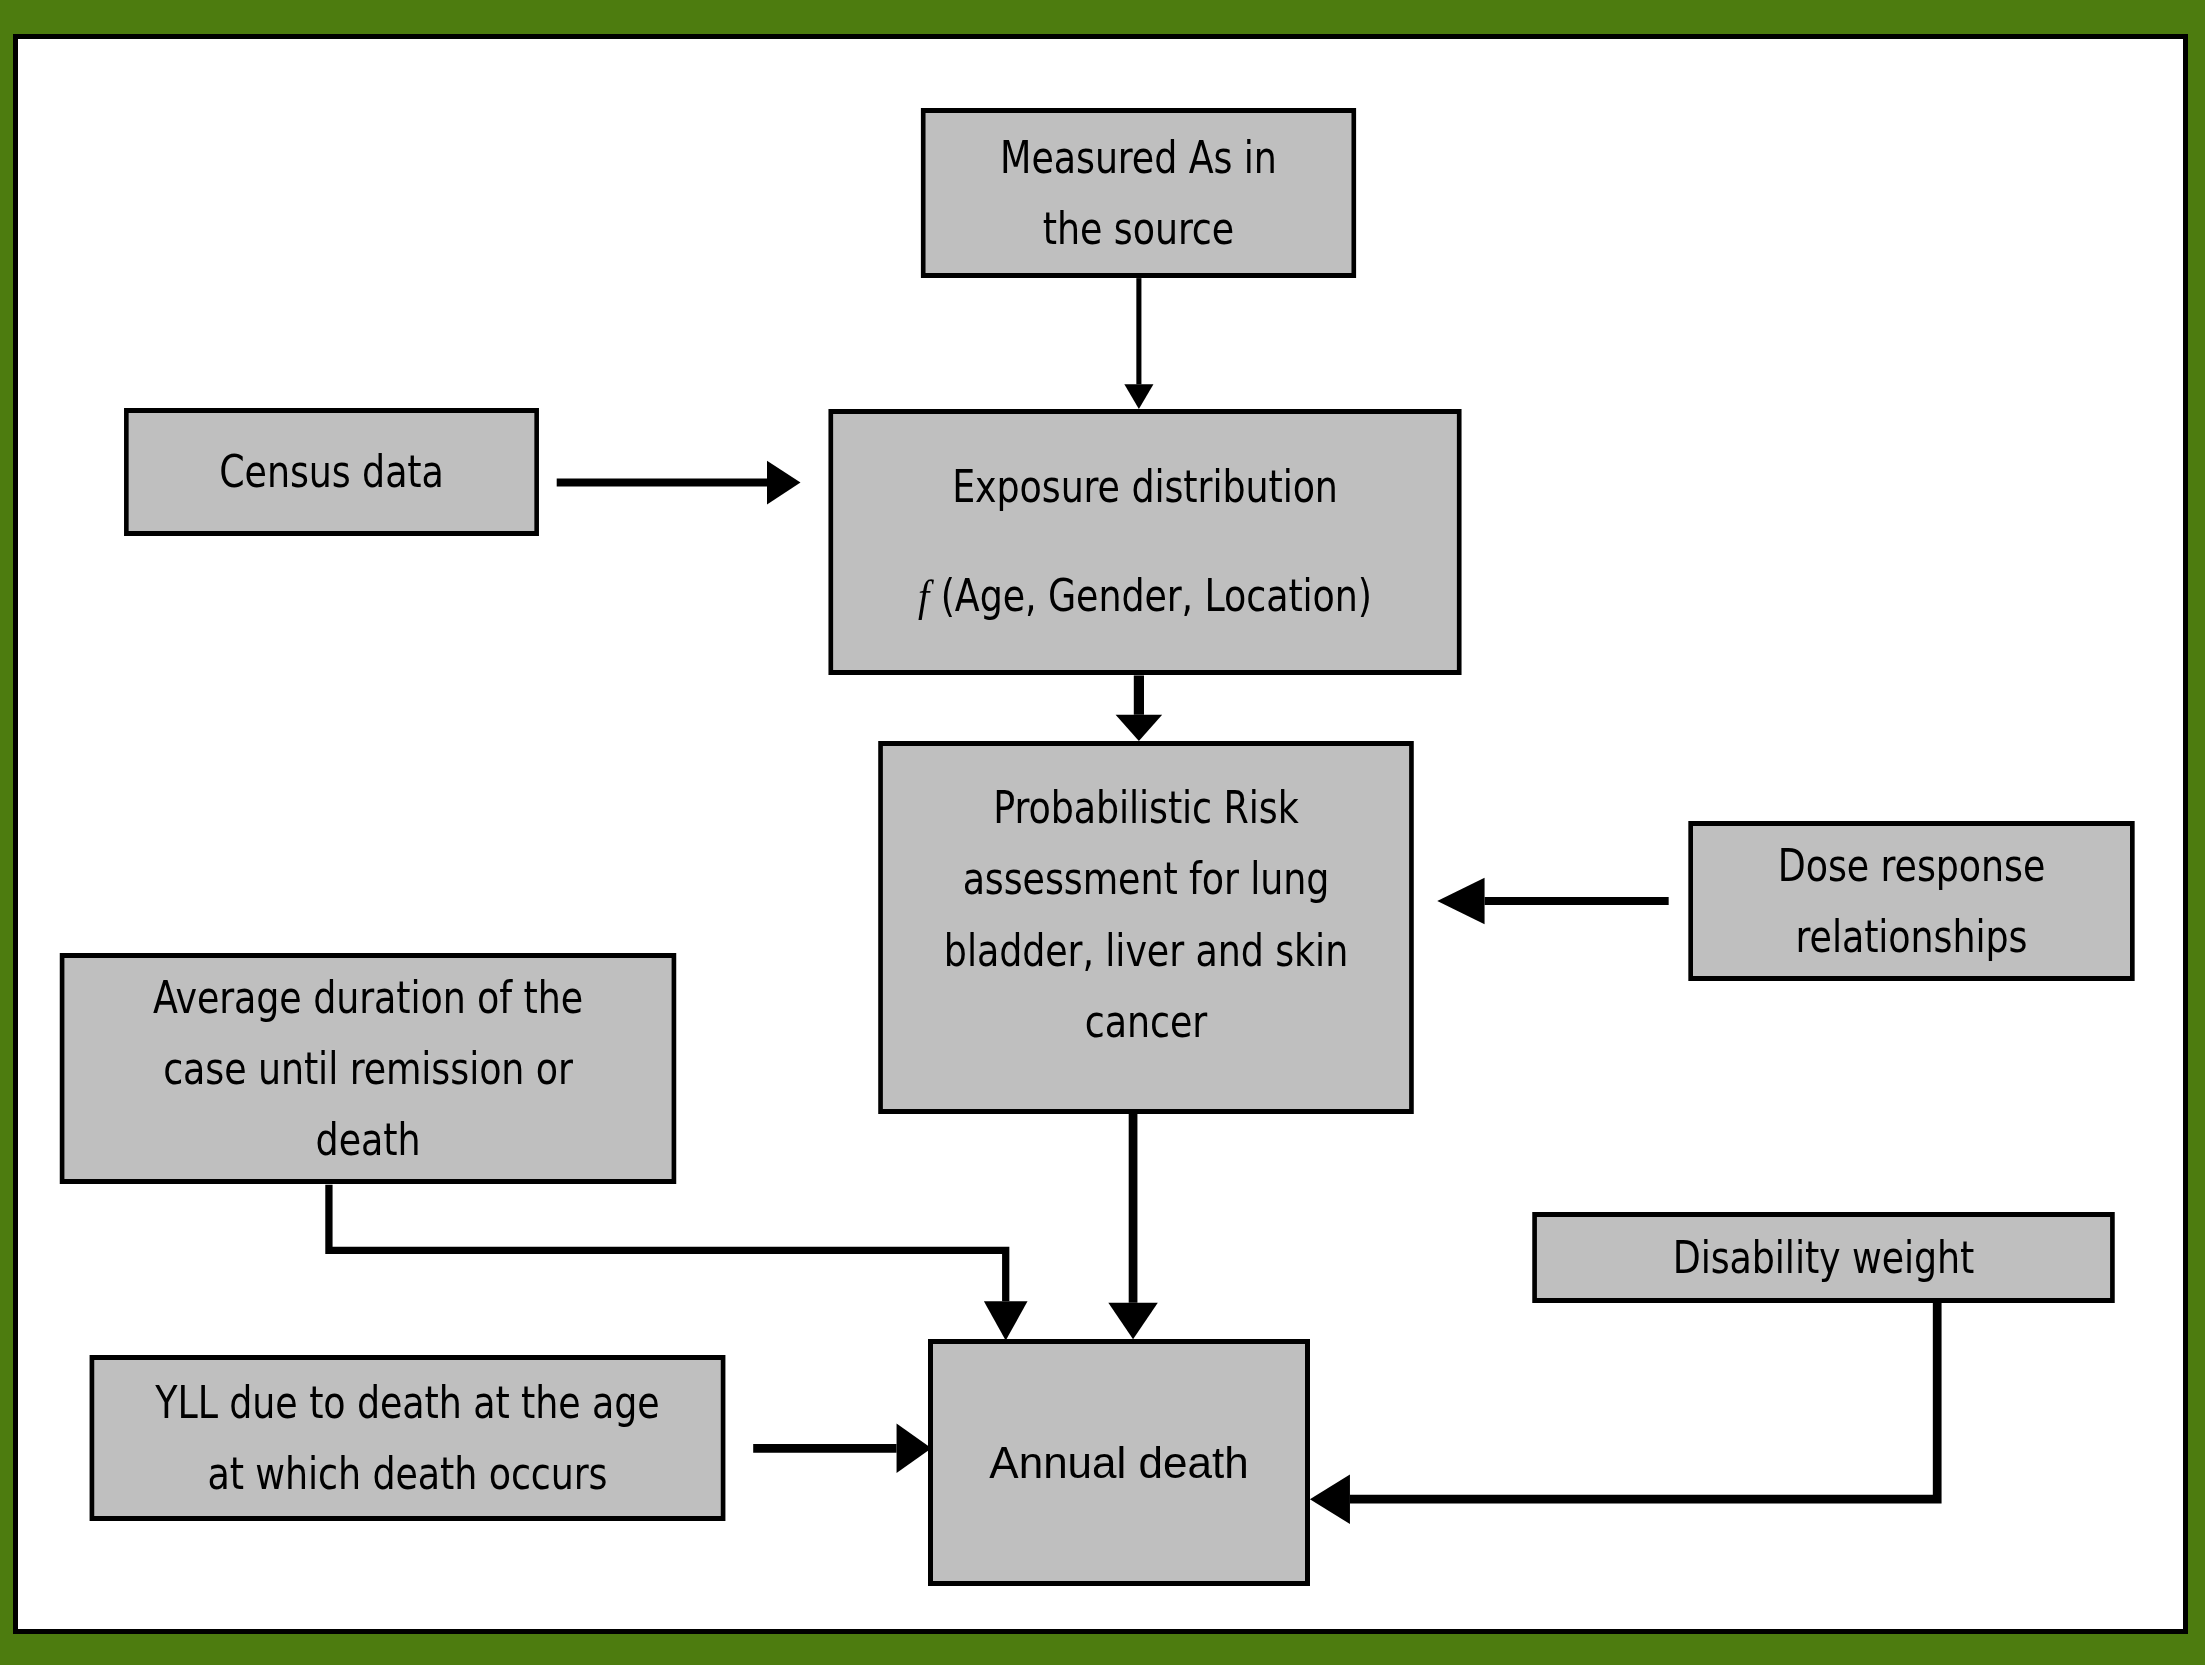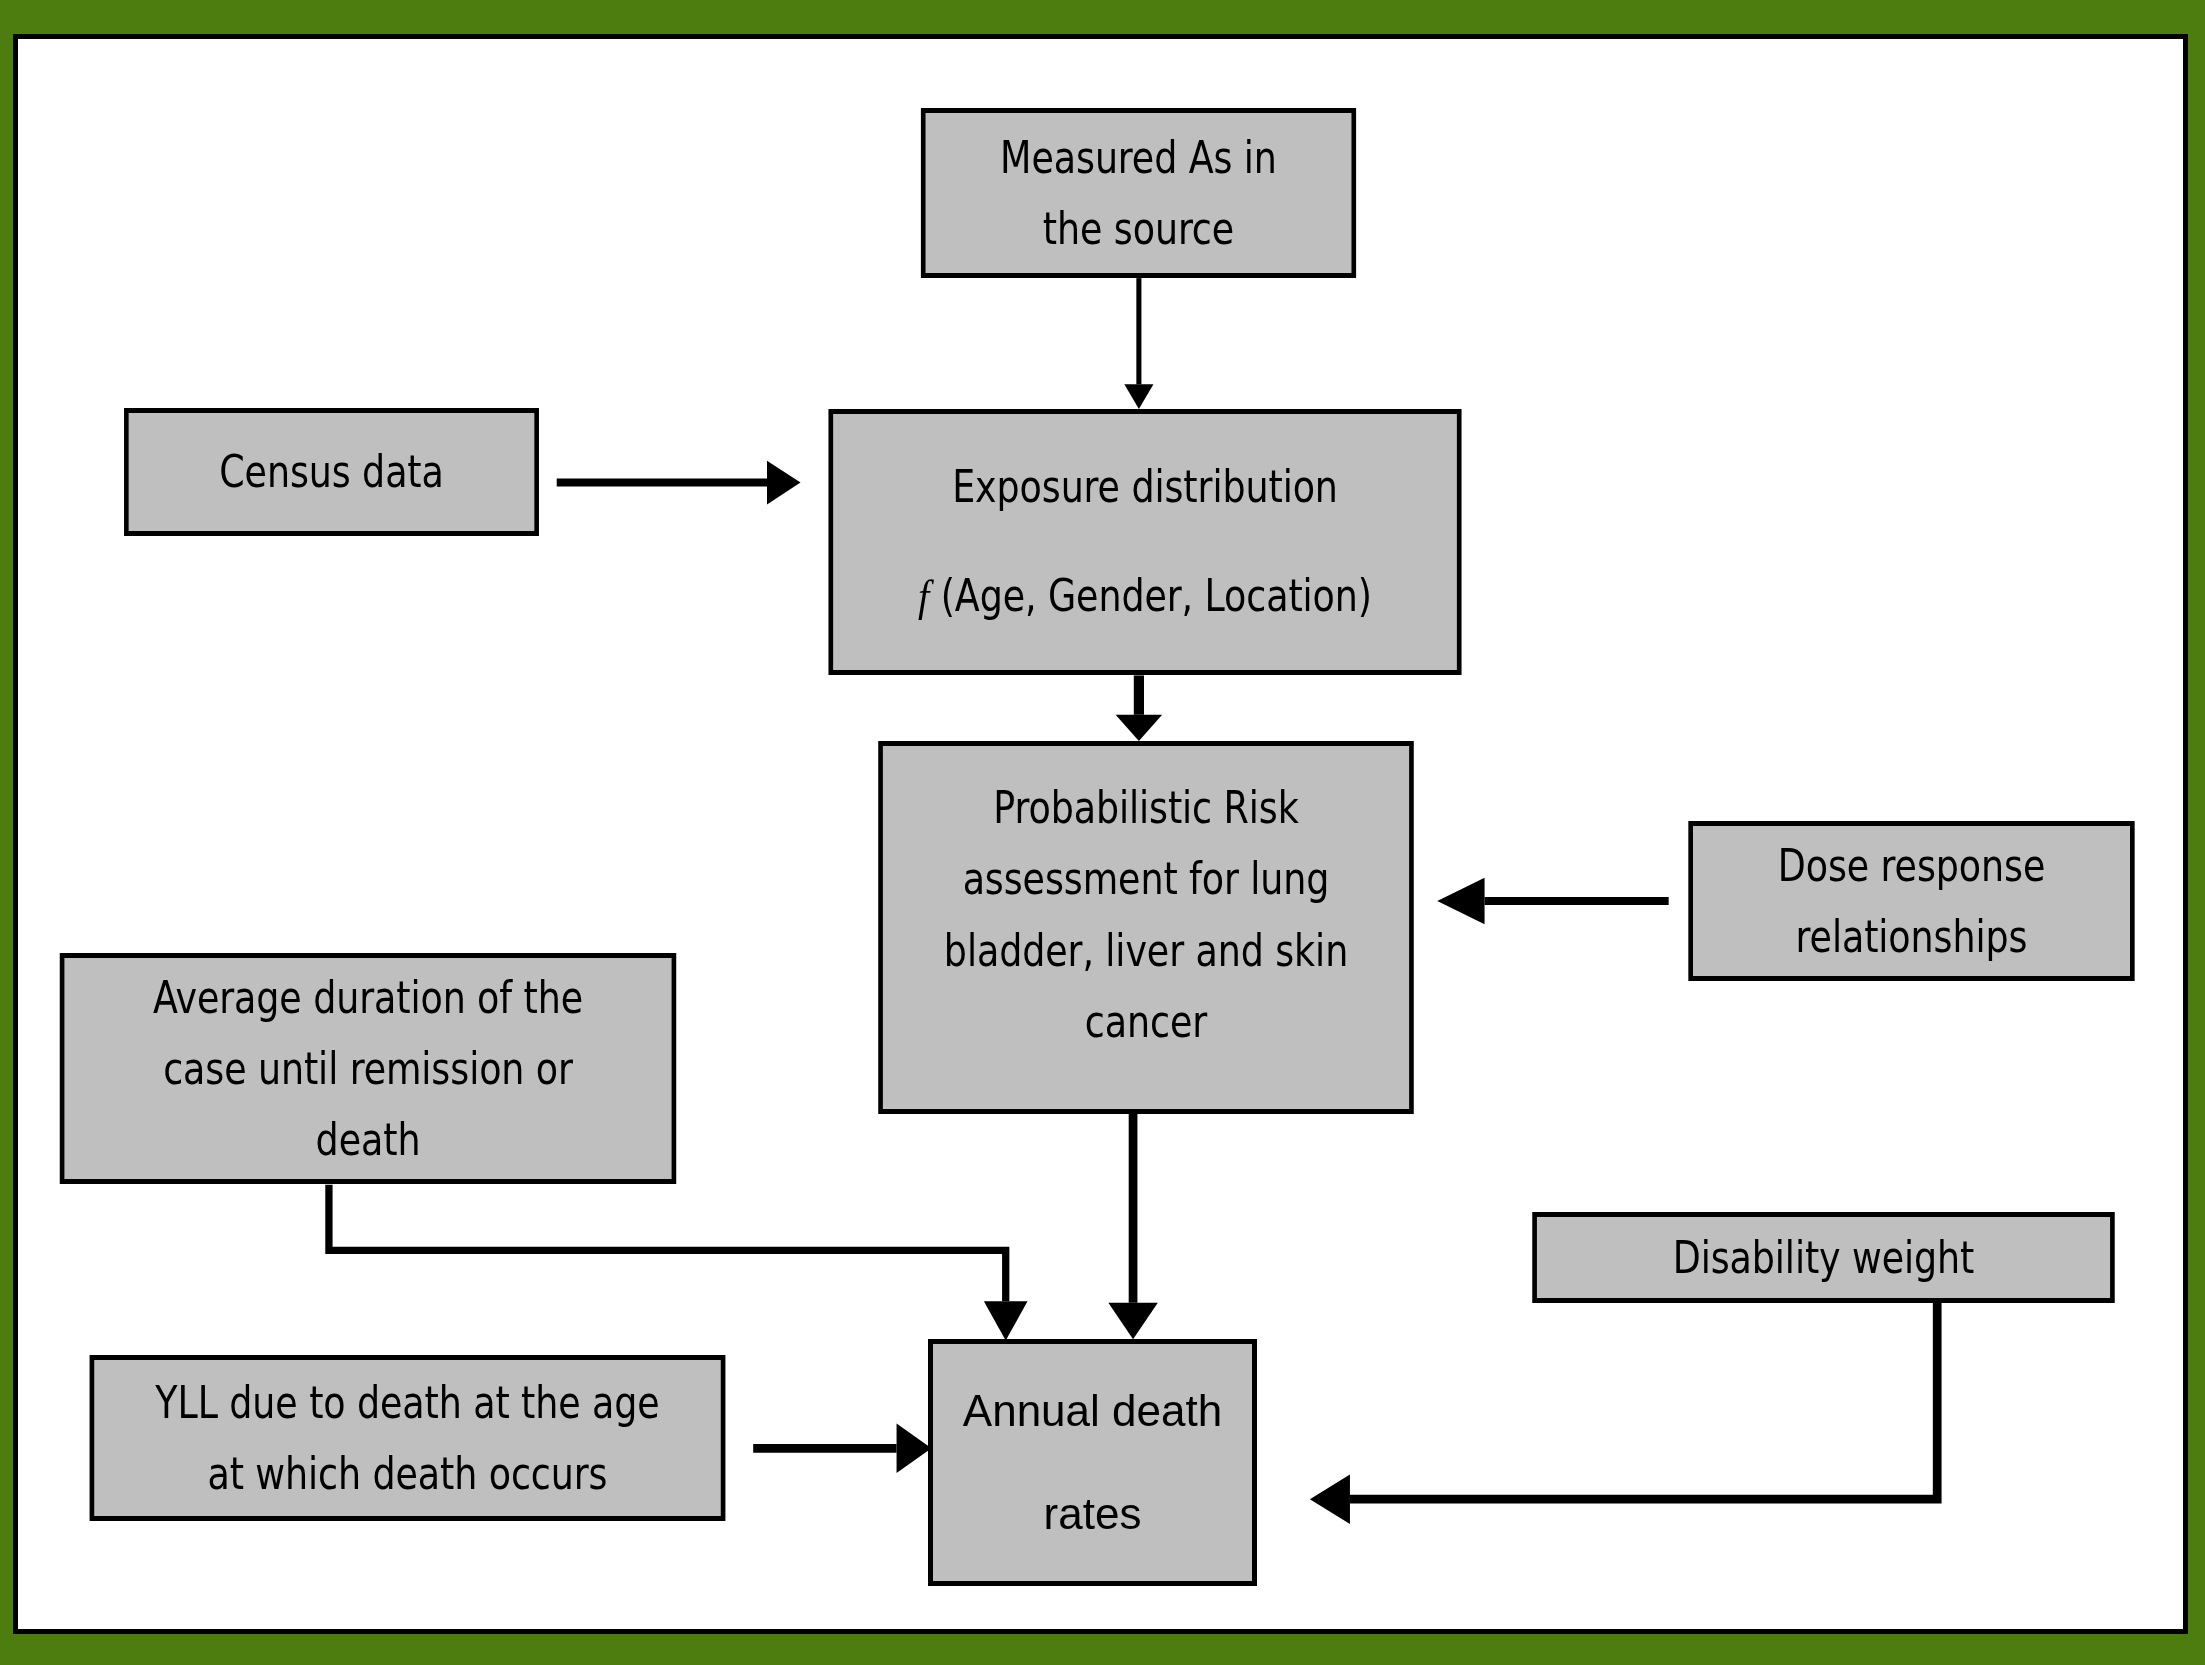--- a/index.html
+++ b/index.html
@@ -148,18 +148,17 @@
 
   <div class="node cond" style="left:1507px;top:1212px;width:633px;height:91px;">
     <span class="line">Disability weight</span>
   </div>
 
   <div class="node cond" style="left:62px;top:1355px;width:691px;height:166px;">
     <span class="line">YLL due to death at the age</span>
     <span class="line">at which death occurs</span>
   </div>
 
-  <div class="node wide" style="left:928px;top:1339px;width:329px;height:247px;justify-content:space-evenly;">
+  <div class="node wide" style="left:928px;top:1339px;width:382px;height:247px;justify-content:space-evenly;">
     <span class="line">Annual death</span>
-    <span class="line">rates</span>
   </div>
 </div>
 
 
 </body></html>

